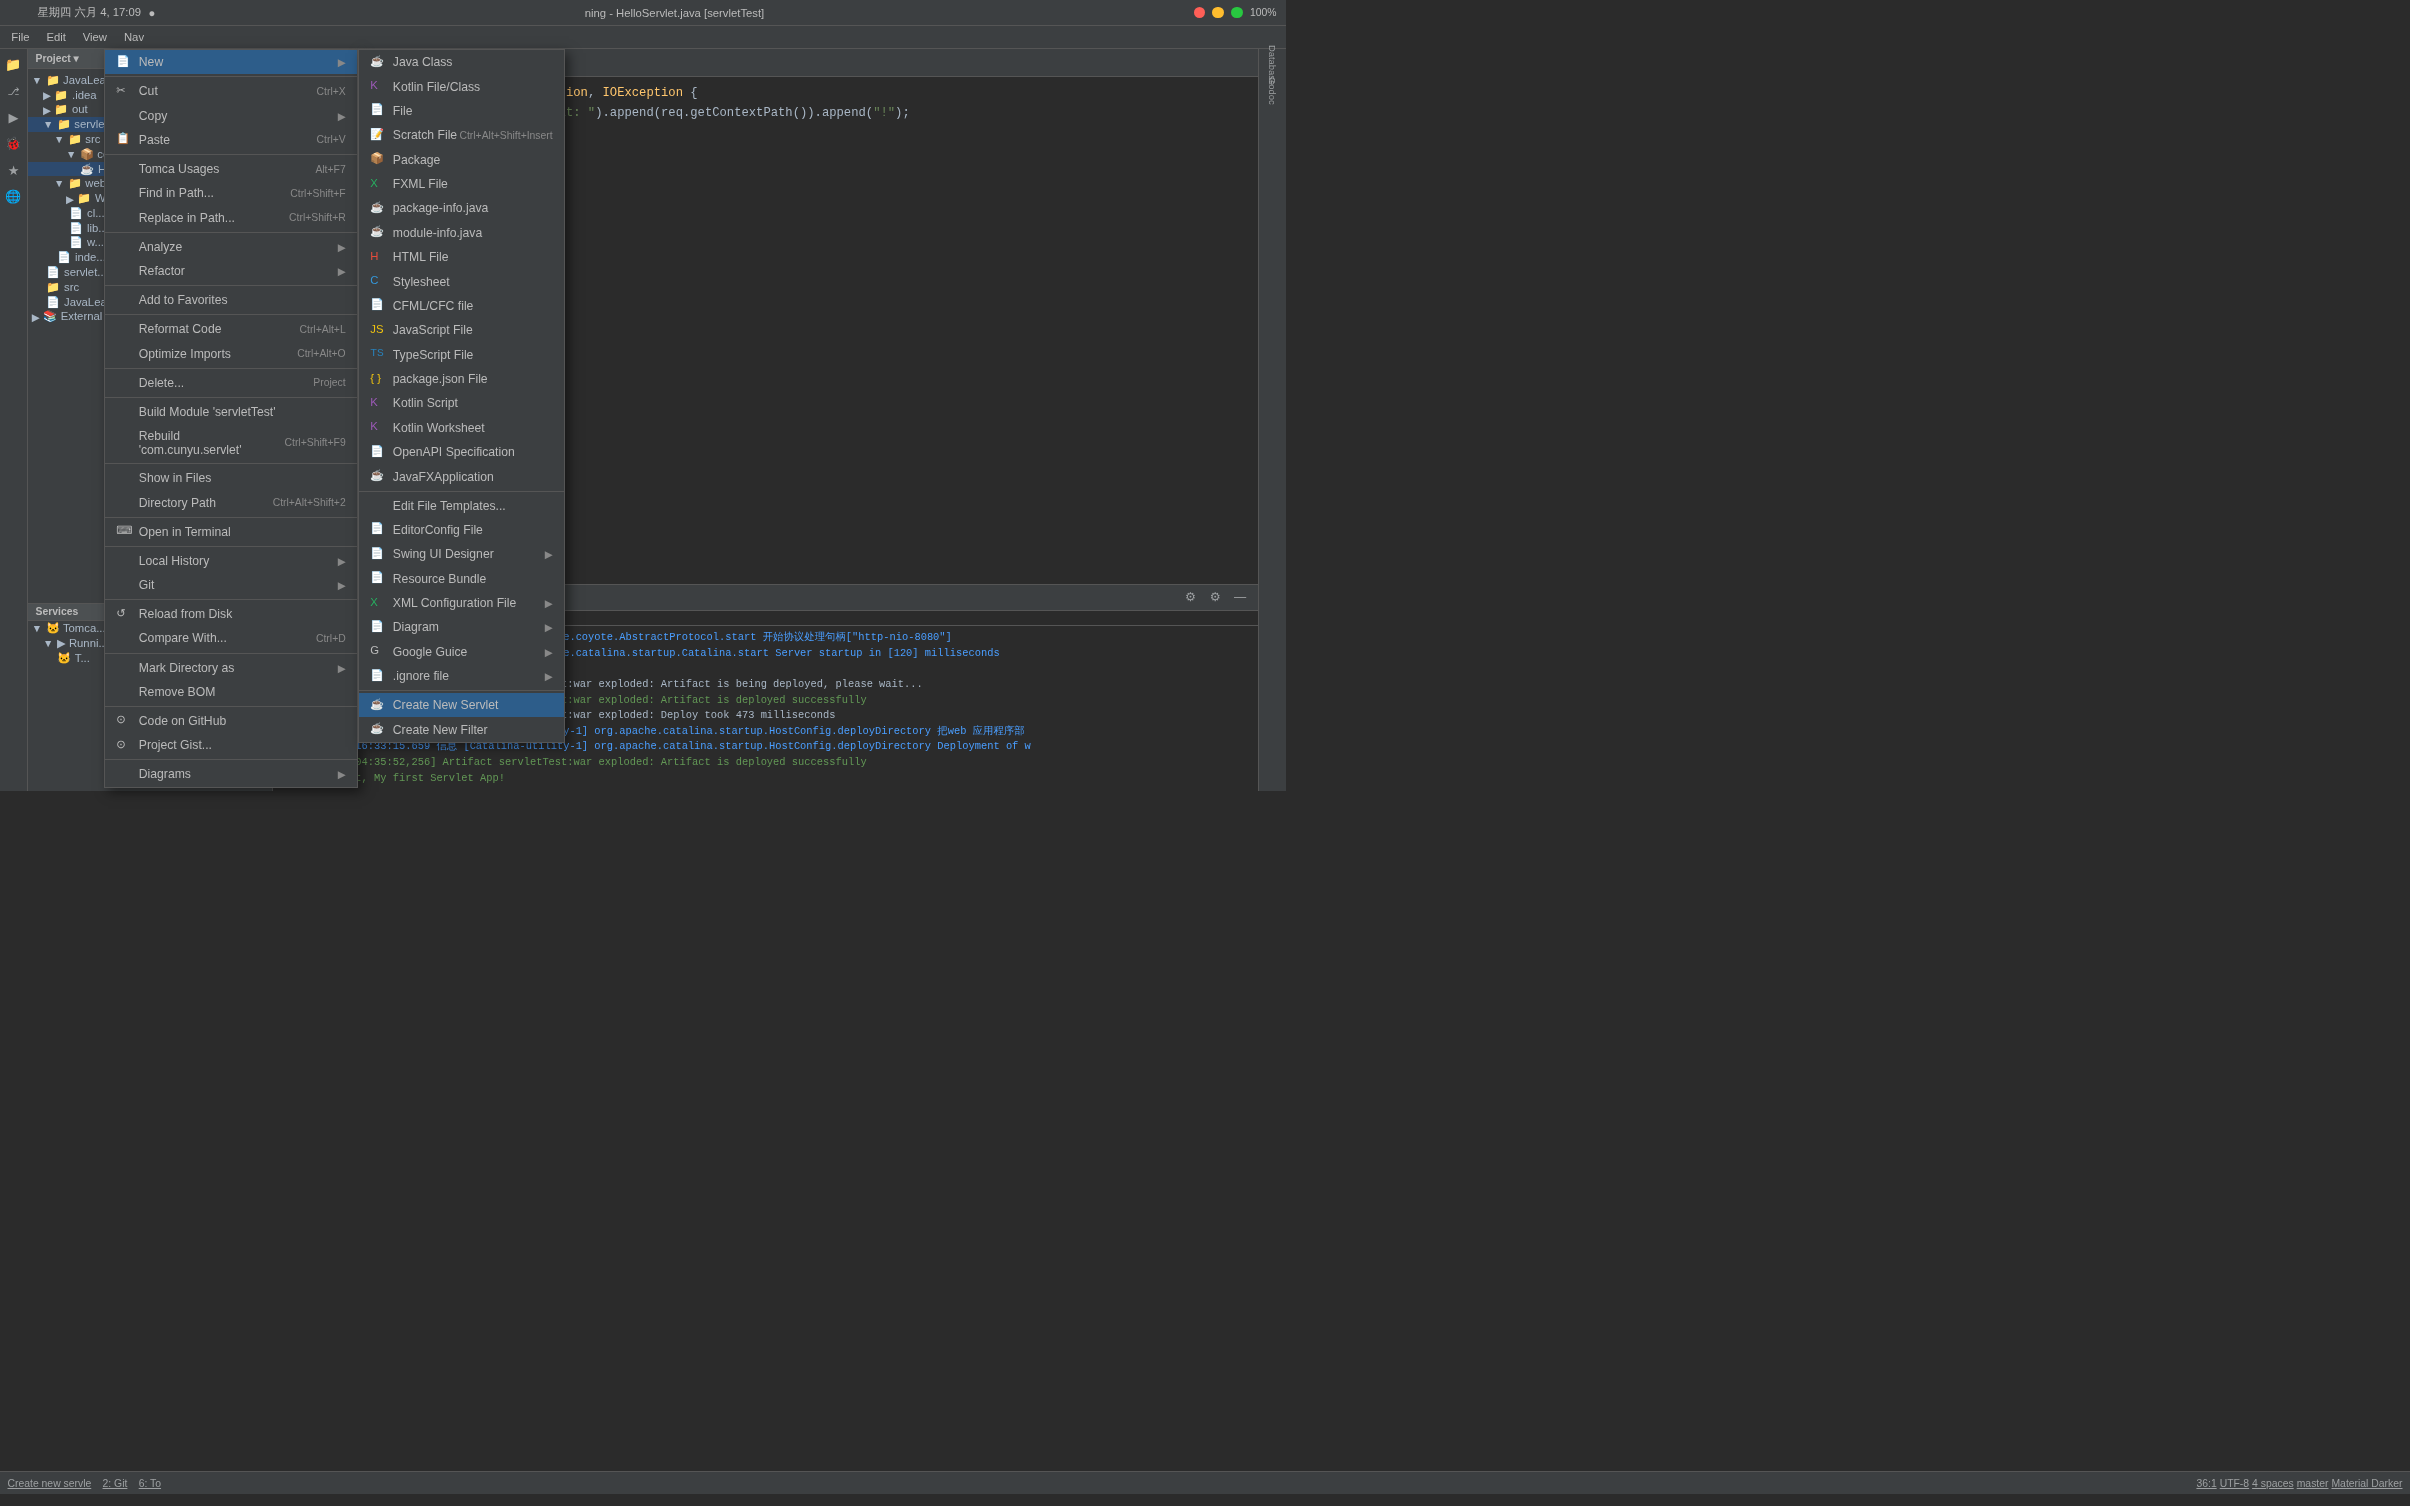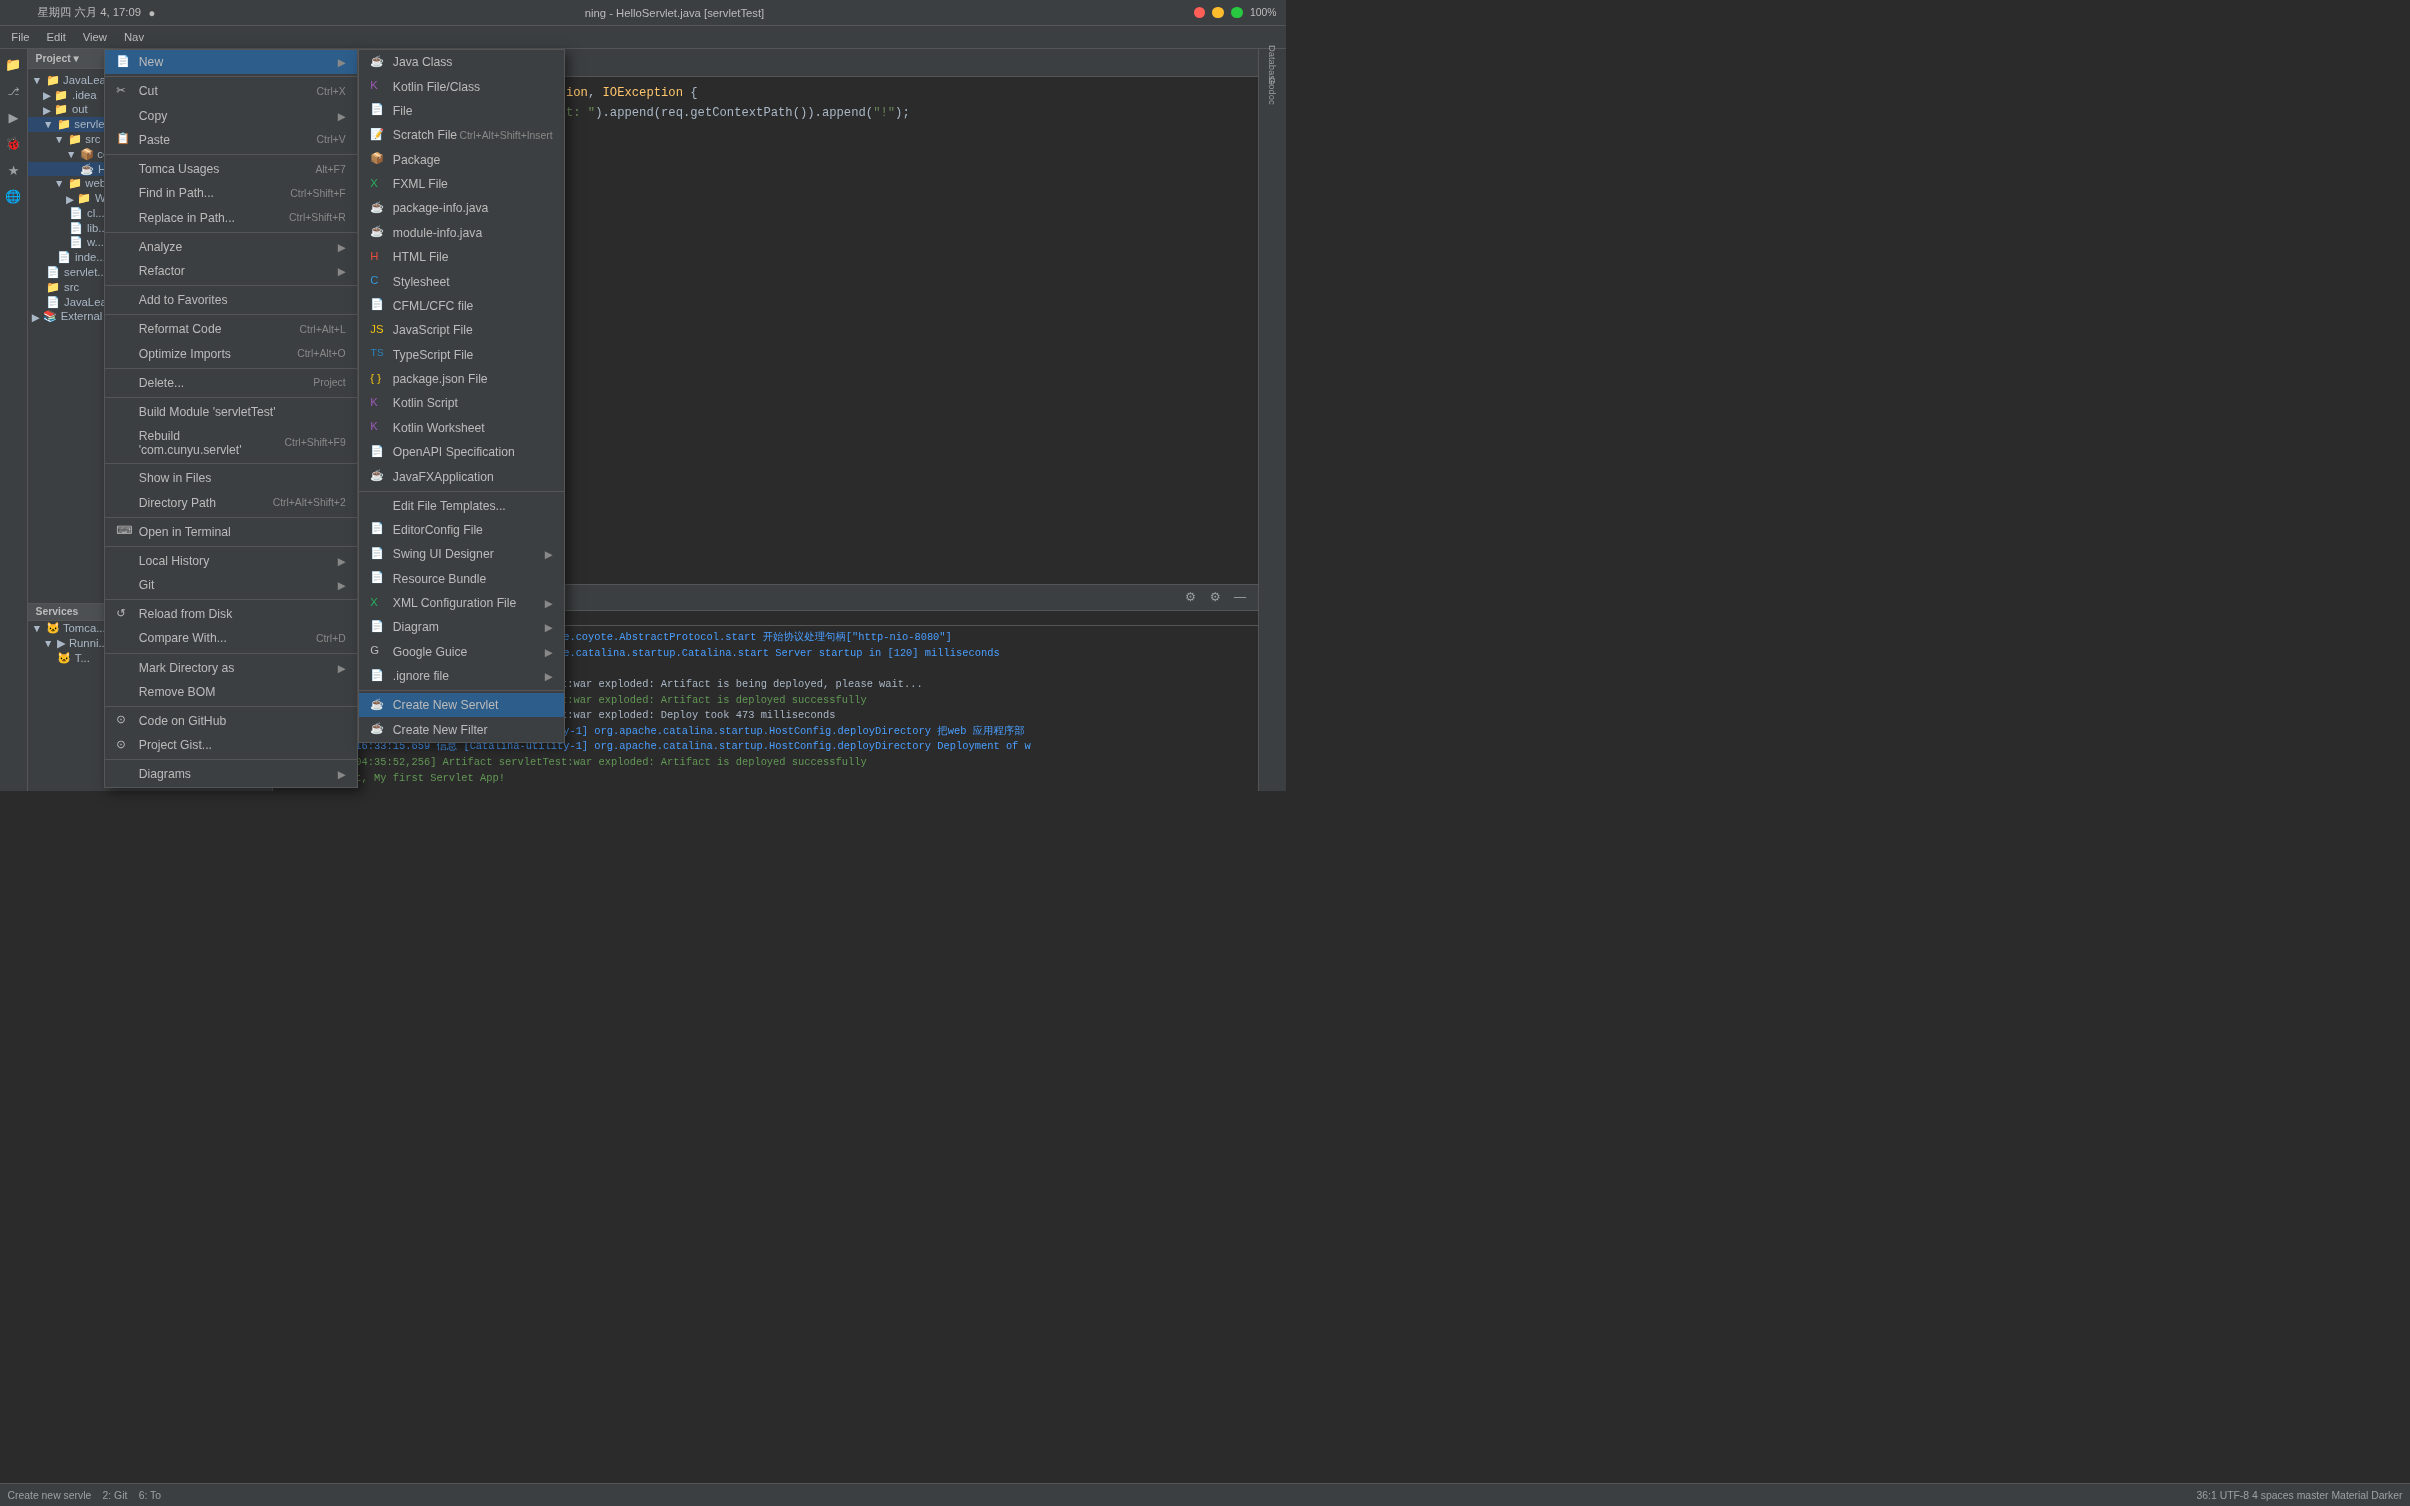--- a/index.html
+++ b/index.html
@@ -845,21 +845,21 @@
     </div>
   </div>
   <div class="ctx-item">
     <div class="ctx-item-left">
       <span class="ctx-icon java-icon">☕</span>
       <span>Create New Filter</span>
     </div>
   </div>
 </div>
 
-<div class="statusbar" style="position:fixed;bottom:0;width:100%;">
+<div class="statusbar" style="position:fixed;bottom:12px;width:100%;text-decoration:underline;">
   <div class="statusbar-left">
     <span>Create new servle</span>
     <span>2: Git</span>
     <span>6: To</span>
   </div>
   <div class="statusbar-right">
     <span>36:1</span>
     <span>UTF-8</span>
     <span>4 spaces</span>
     <span>master</span>

